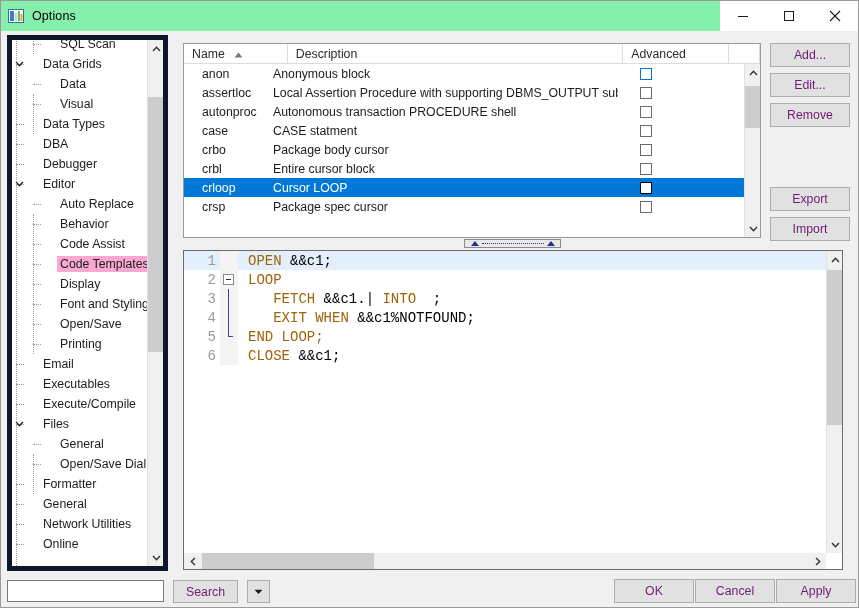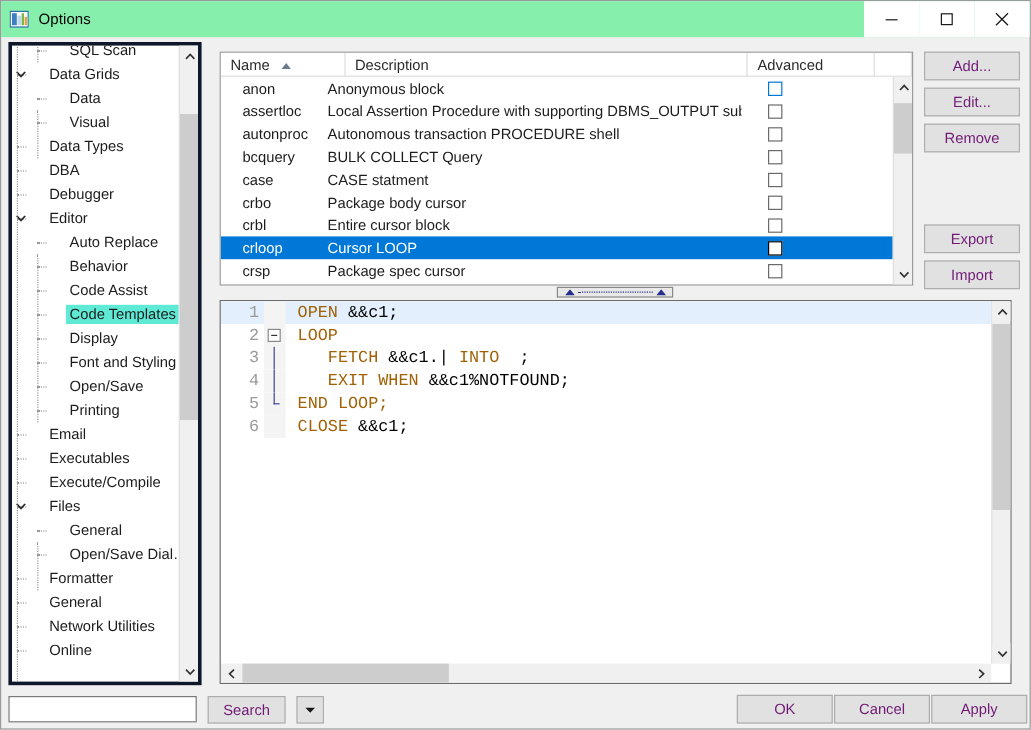--- a/index.html
+++ b/index.html
@@ -40,39 +40,39 @@
     display: flex; align-items: center; justify-content: center;
     background: #ffffff;
   }
   .win-btn svg { display: block; }
 
   
   .tree-panel {
     position: absolute; left: 6px; top: 34px;
     width: 161px; height: 536px;
     background: #ffffff;
-    border: 3px solid #0f172a;
+    border: 5px solid #0f172a;
     overflow: hidden;
   }
   .tree-scrollport {
     position: absolute; left: 0; top: 0; right: 16px; bottom: 0;
     overflow: hidden;
   }
   .tree-inner { position: absolute; left: 0; top: -6px; width: 100%; }
   .tnode {
     height: 20px; display: flex; align-items: center;
     white-space: nowrap; font-size: 12.3px; color: #1c1c1c;
     position: relative;
   }
   .tnode .twist {
     width: 15px; height: 20px; flex: 0 0 auto;
     display: flex; align-items: center; justify-content: center;
   }
   .tnode .tlabel { padding: 0 3px; line-height: 16px; }
-  .tnode.sel .tlabel { background: #5eead4; }
+  .tnode.sel .tlabel { background: #f9a8d4; }
   .lvl1 { padding-left: 28px; }
   .lvl2 { padding-left: 45px; }
   .dots {
     position: absolute; height: 1px; top: 10px;
     border-top: 1px dotted #9a9a9a;
   }
   .vdots {
     position: absolute; width: 1px;
     border-left: 1px dotted #9a9a9a;
   }
@@ -446,27 +446,20 @@
           </div>
         </div>
         <div class="lv-row">
           <div class="cell-name">autonproc</div>
           <div class="cell-desc">Autonomous transaction PROCEDURE shell</div>
           <div class="cell-adv">
             <span class="cbx"></span>
           </div>
         </div>
         <div class="lv-row">
-          <div class="cell-name">bcquery</div>
-          <div class="cell-desc">BULK COLLECT Query</div>
-          <div class="cell-adv">
-            <span class="cbx"></span>
-          </div>
-        </div>
-        <div class="lv-row">
           <div class="cell-name">case</div>
           <div class="cell-desc">CASE statment</div>
           <div class="cell-adv">
             <span class="cbx"></span>
           </div>
         </div>
         <div class="lv-row">
           <div class="cell-name">crbo</div>
           <div class="cell-desc">Package body cursor</div>
           <div class="cell-adv">

